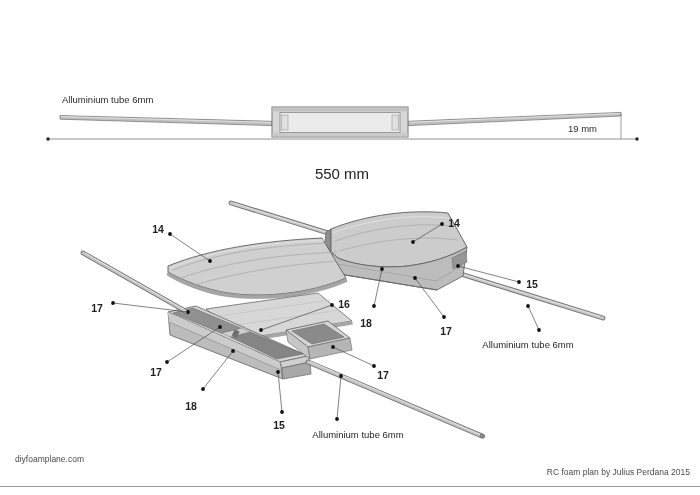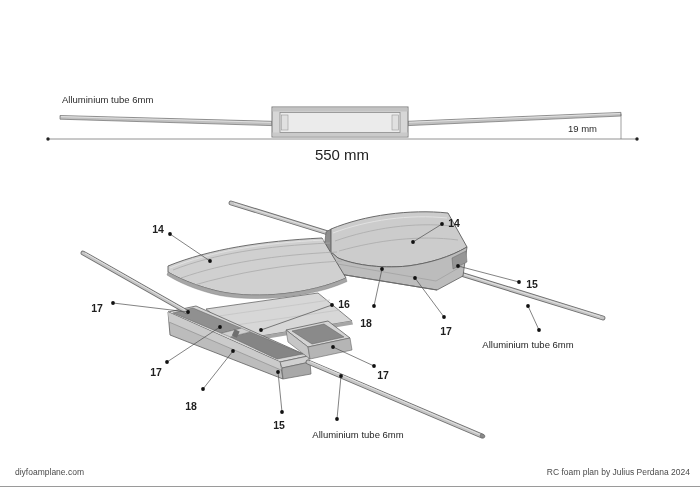--- a/index.html
+++ b/index.html
@@ -1,21 +1,21 @@
 <!DOCTYPE html>
 <html><head>
 <meta charset="utf-8">
 <style>
   html,body{margin:0;padding:0;background:#ffffff;}
   #page{position:relative;width:700px;height:495px;background:#ffffff;overflow:hidden;
         font-family:"Liberation Sans","DejaVu Sans",sans-serif;}
   #drawing{position:absolute;left:0;top:0;}
   .txt{position:absolute;color:#2b2b2b;white-space:nowrap;}
   .lbl-small{font-size:9.5px;}
-  .dim-big{font-size:15px;color:#222;}
+  .dim-big{font-size:15px;color:#222;margin-top:19px;}
   .dim-small{font-size:9.5px;color:#2b2b2b;}
   .footer-txt{font-size:8.5px;color:#4a4a4a;}
   .footer-line{position:absolute;left:0;right:0;top:486px;height:1px;background:#9a9a9a;}
   .centered{transform:translateX(-50%);}
   .right-anchored{transform:translateX(-100%);}
   .thin{stroke:#a8a8a8;stroke-width:.75;fill:none;}
   .hl{stroke:#e2e2e2;stroke-width:1;fill:none;}
   .tube-outer{stroke:#6f6f6f;stroke-width:4.8;stroke-linecap:round;fill:none;}
   .tube-inner{stroke:#c4c4c4;stroke-width:3;stroke-linecap:round;fill:none;}
   .callout-num{font-family:"Liberation Sans",sans-serif;font-size:10.5px;font-weight:bold;
@@ -214,20 +214,20 @@
         </g>
     </g>
   </svg>
 
   <div class="txt lbl-small" style="left:62px;top:94px;">Alluminium tube 6mm</div>
 
   <div class="txt dim-big centered" style="left:342px;top:146px;">550 mm</div>
 
   <div class="txt dim-small" style="left:568px;top:123px;">19 mm</div>
 
-  <div class="txt footer-txt" style="left:15px;top:467px;text-align:right;">diyfoamplane.com</div>
+  <div class="txt footer-txt" style="left:15px;top:454px;text-align:right;">diyfoamplane.com</div>
 
   <div class="txt footer-txt" style="left:690px;top:467px;">
-    <span class="right-anchored" style="display:inline-block;">RC foam plan by Julius Perdana 2024</span>
+    <span class="right-anchored" style="display:inline-block;">RC foam plan by Julius Perdana 2015</span>
   </div>
 
   <div class="footer-line"></div>
 </div>
 
 </body></html>

